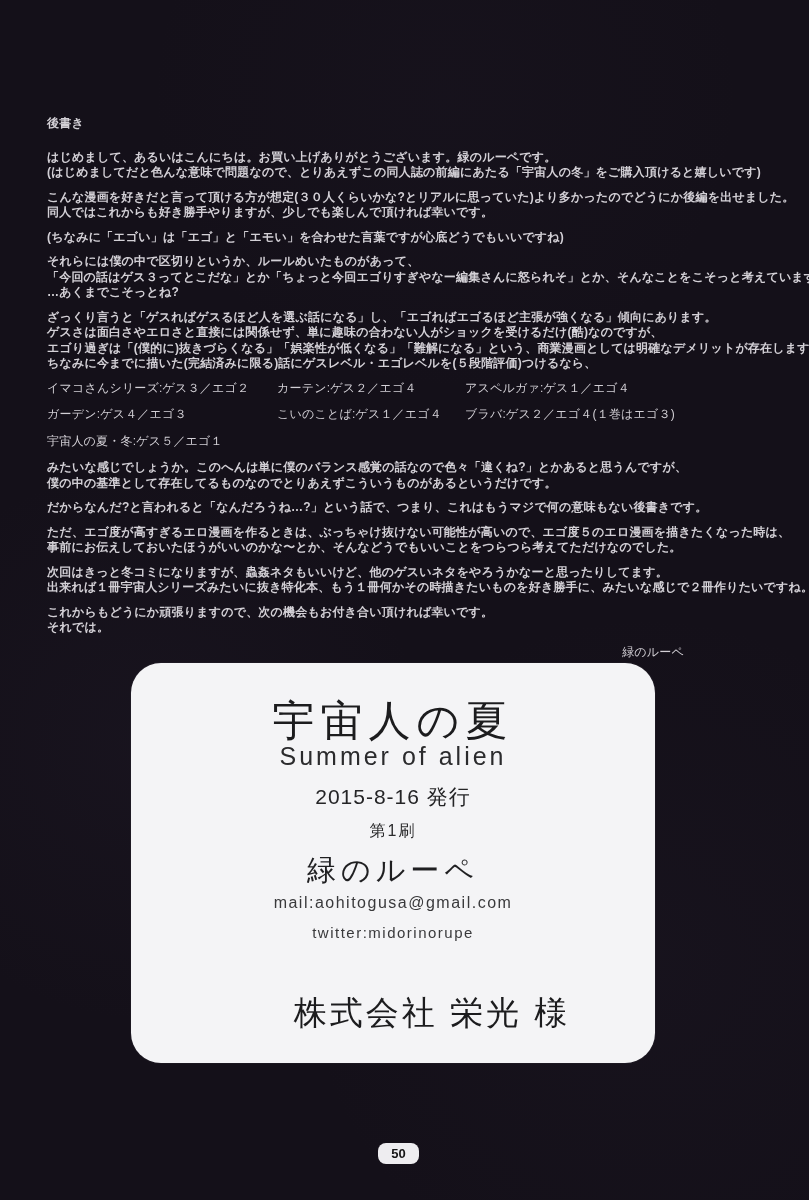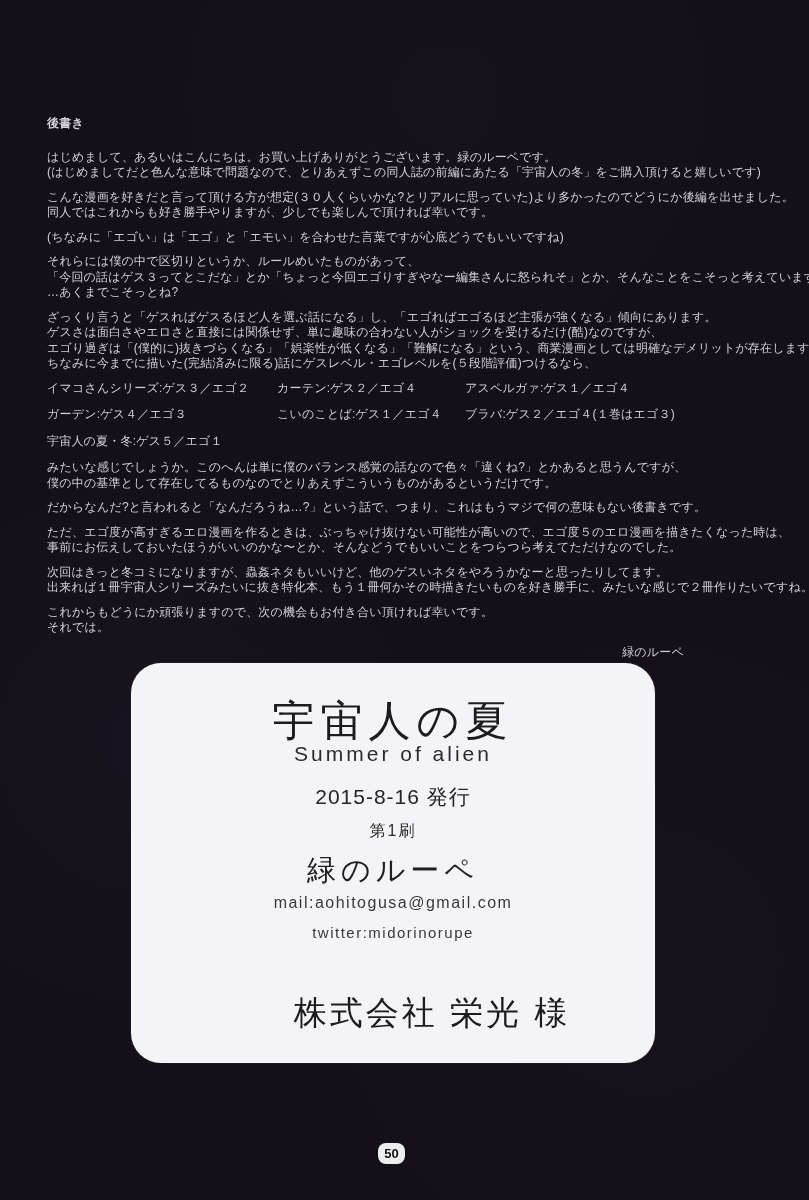--- a/index.html
+++ b/index.html
@@ -16,21 +16,21 @@
   }
   .afterword {
     position:absolute; left:47px; top:74px; right:20px;
     color:#d3d0d6;
     font-size:12px; line-height:15.5px;
     letter-spacing:0.2px;
     margin-top:42px;
   }
   .afterword .heading { margin:0 0 18px 0; font-weight:bold; }
   .afterword p { margin:0 0 9px 0; }
-  .afterword .line { display:block; white-space:nowrap; }
+  .afterword .line { display:block; white-space:nowrap;font-weight:bold; }
   .ratings { margin:0; }
   .r-row {
     display:grid;
     grid-template-columns:230px 188px auto;
     margin-bottom:11px;
     white-space:nowrap;
   }
   .signature {
     text-align:right;
     padding-right:105px;
@@ -40,30 +40,30 @@
     position:absolute; left:131px; top:663px;
     width:524px; height:400px;
     background:#f4f4f6;
     border-radius:30px;
     color:#222;
     text-align:center;
     box-shadow:0 0 0 1px rgba(255,255,255,0.03);
   }
   .colophon > div { position:absolute; left:0; width:100%; }
   .c-title   { top:30px;  font-size:42px; letter-spacing:6px;  color:#1c1c1e; }
-  .c-title-en{ top:79px;  font-size:21px; letter-spacing:3px;  color:#2b2b2d; }
+  .c-title-en{ top:79px;  font-size:25px; letter-spacing:3px;  color:#2b2b2d; }
   .c-date    { top:120px; font-size:21px; letter-spacing:1px;  color:#242426; }
   .c-print   { top:158px; font-size:16px; letter-spacing:2px;  color:#2b2b2d; }
   .c-circle  { top:188px; font-size:29px; letter-spacing:5px;  color:#1f1f21; }
   .c-mail    { top:231px; font-size:16px; letter-spacing:1.5px; color:#39393b; }
   .c-twitter { top:261px; font-size:15px; letter-spacing:1.5px; color:#39393b; }
   .c-printer { top:328px; font-size:33px; letter-spacing:3px;  color:#1c1c1e;padding-left:39px; }
   .page-number {
     position:absolute; left:378px; top:1143px;
-    width:27px; height:21px;
+    width:41px; height:21px;
     background:#eeedf0;
     border-radius:8px;
     color:#141414;
     font-size:13px; font-weight:bold;
     display:flex; align-items:center; justify-content:center;
   }
 </style>
 </head>
 <body>
 

